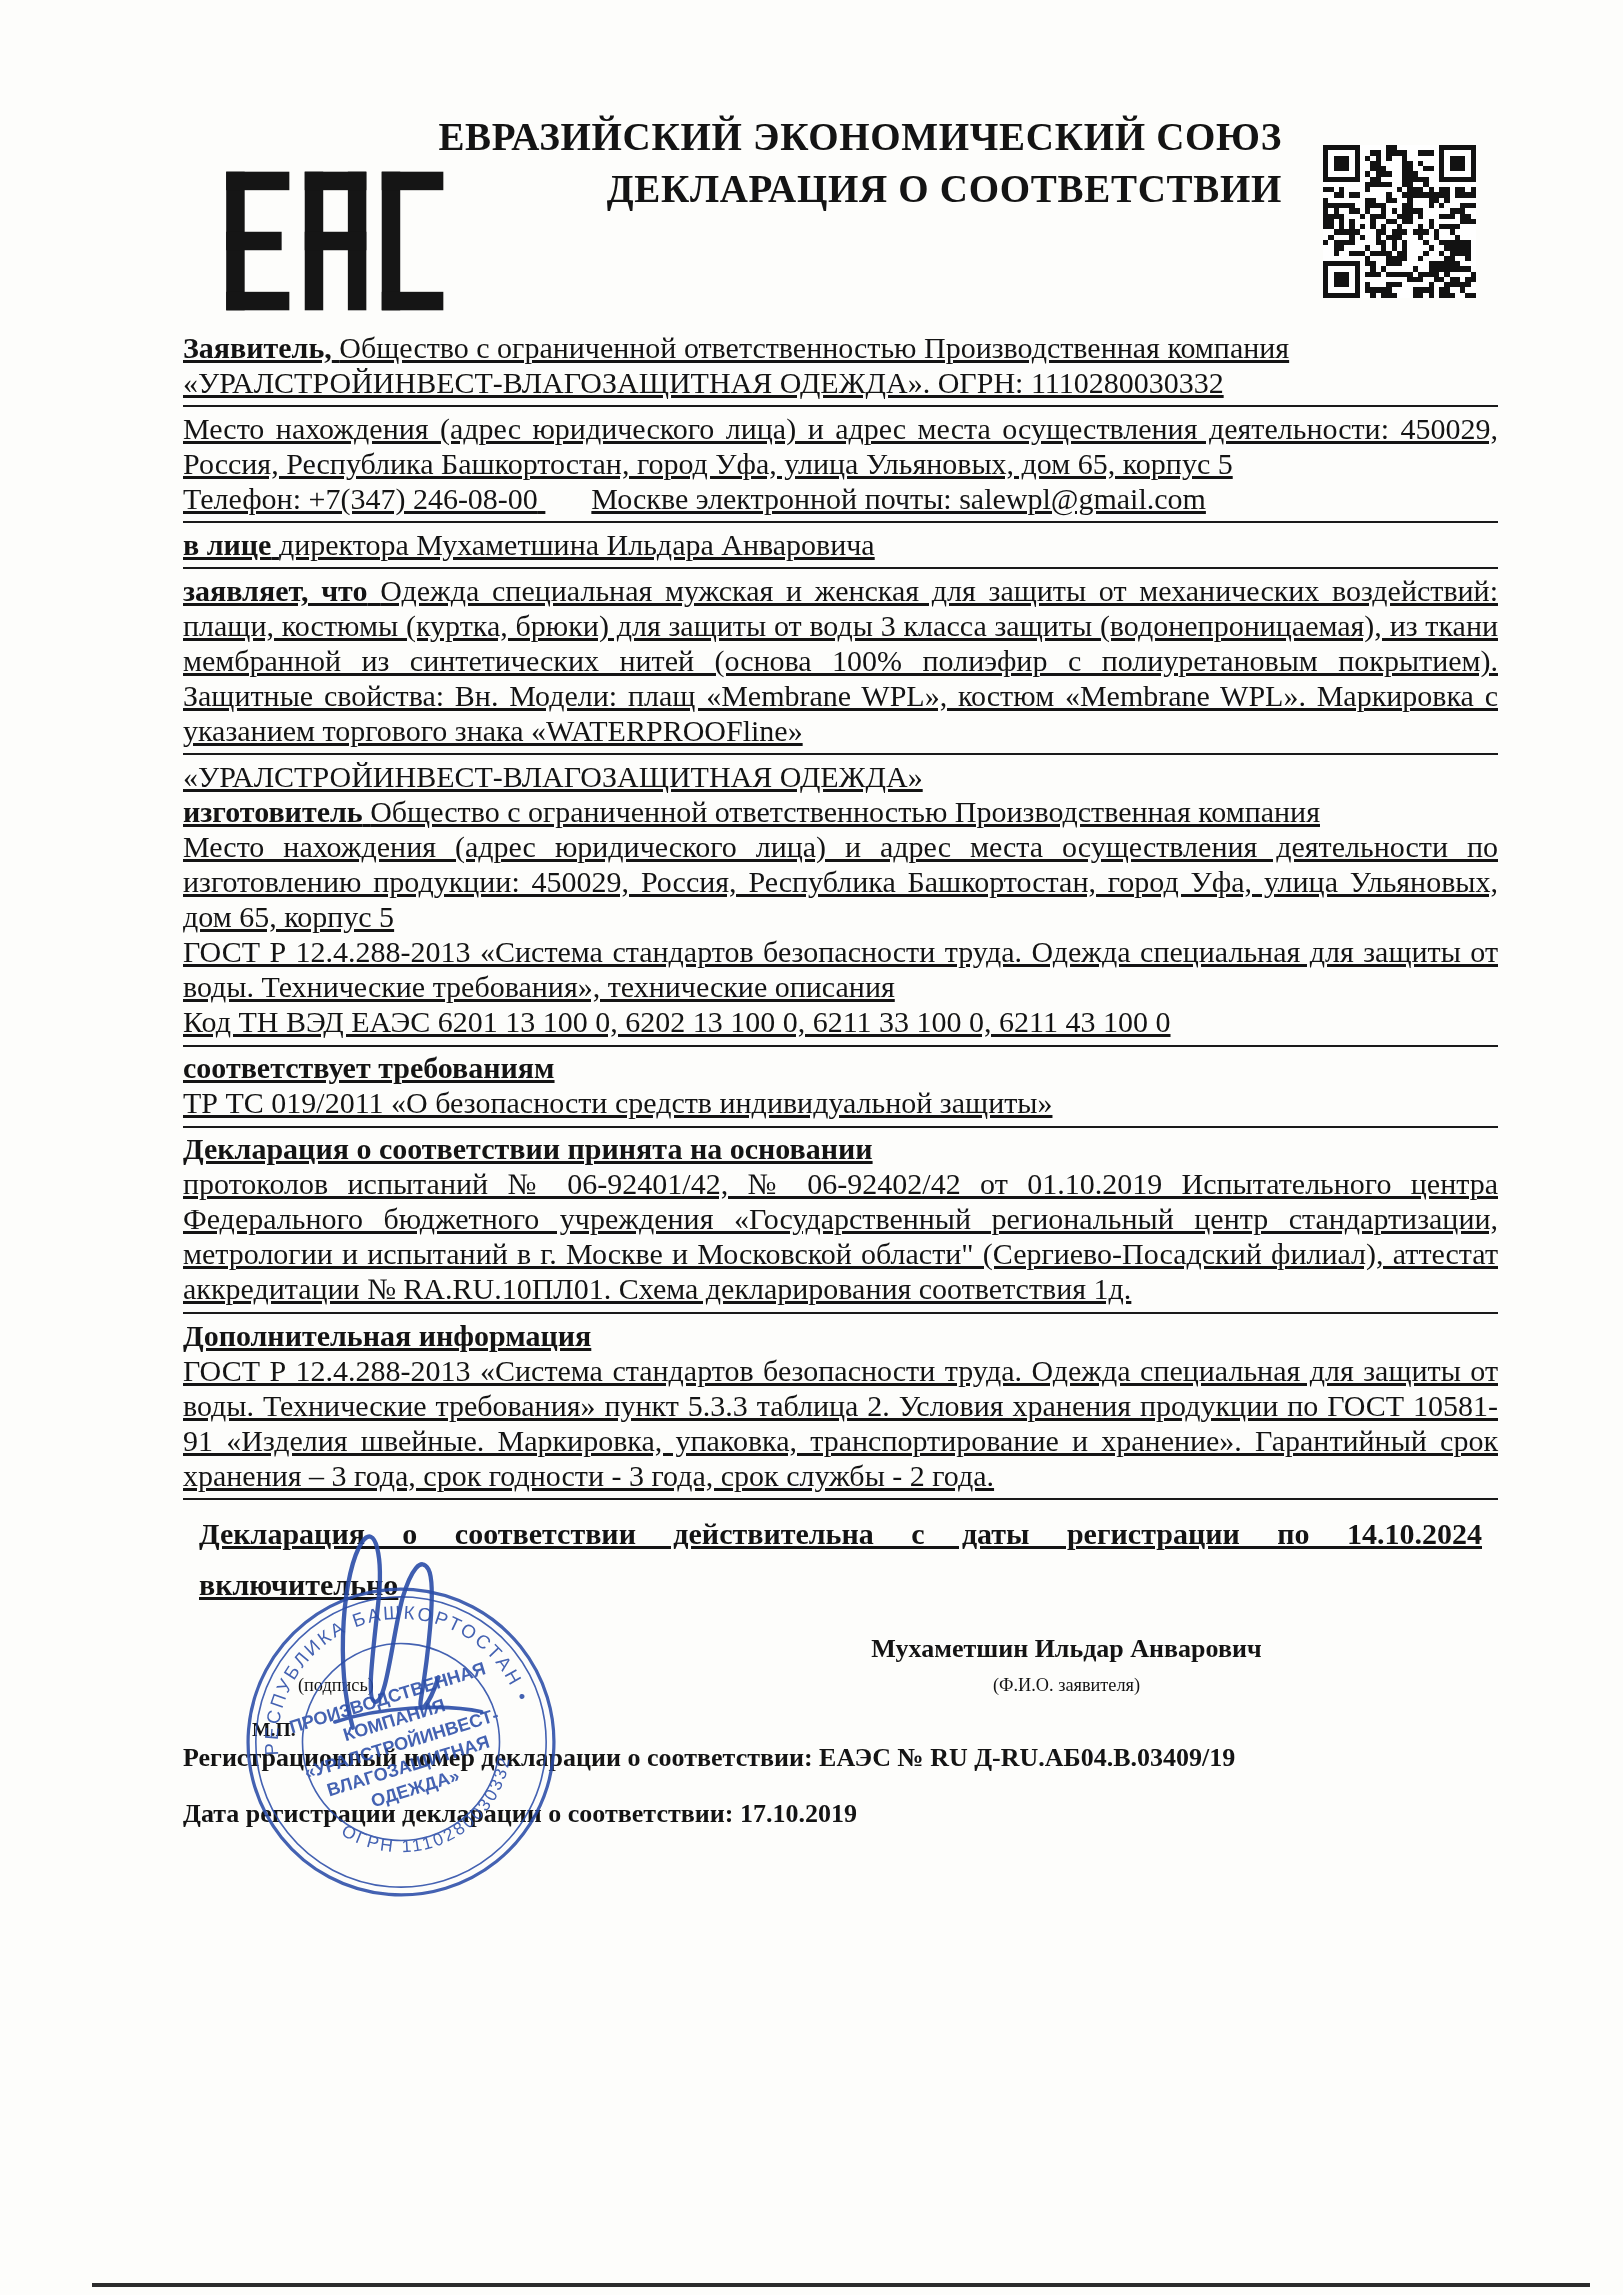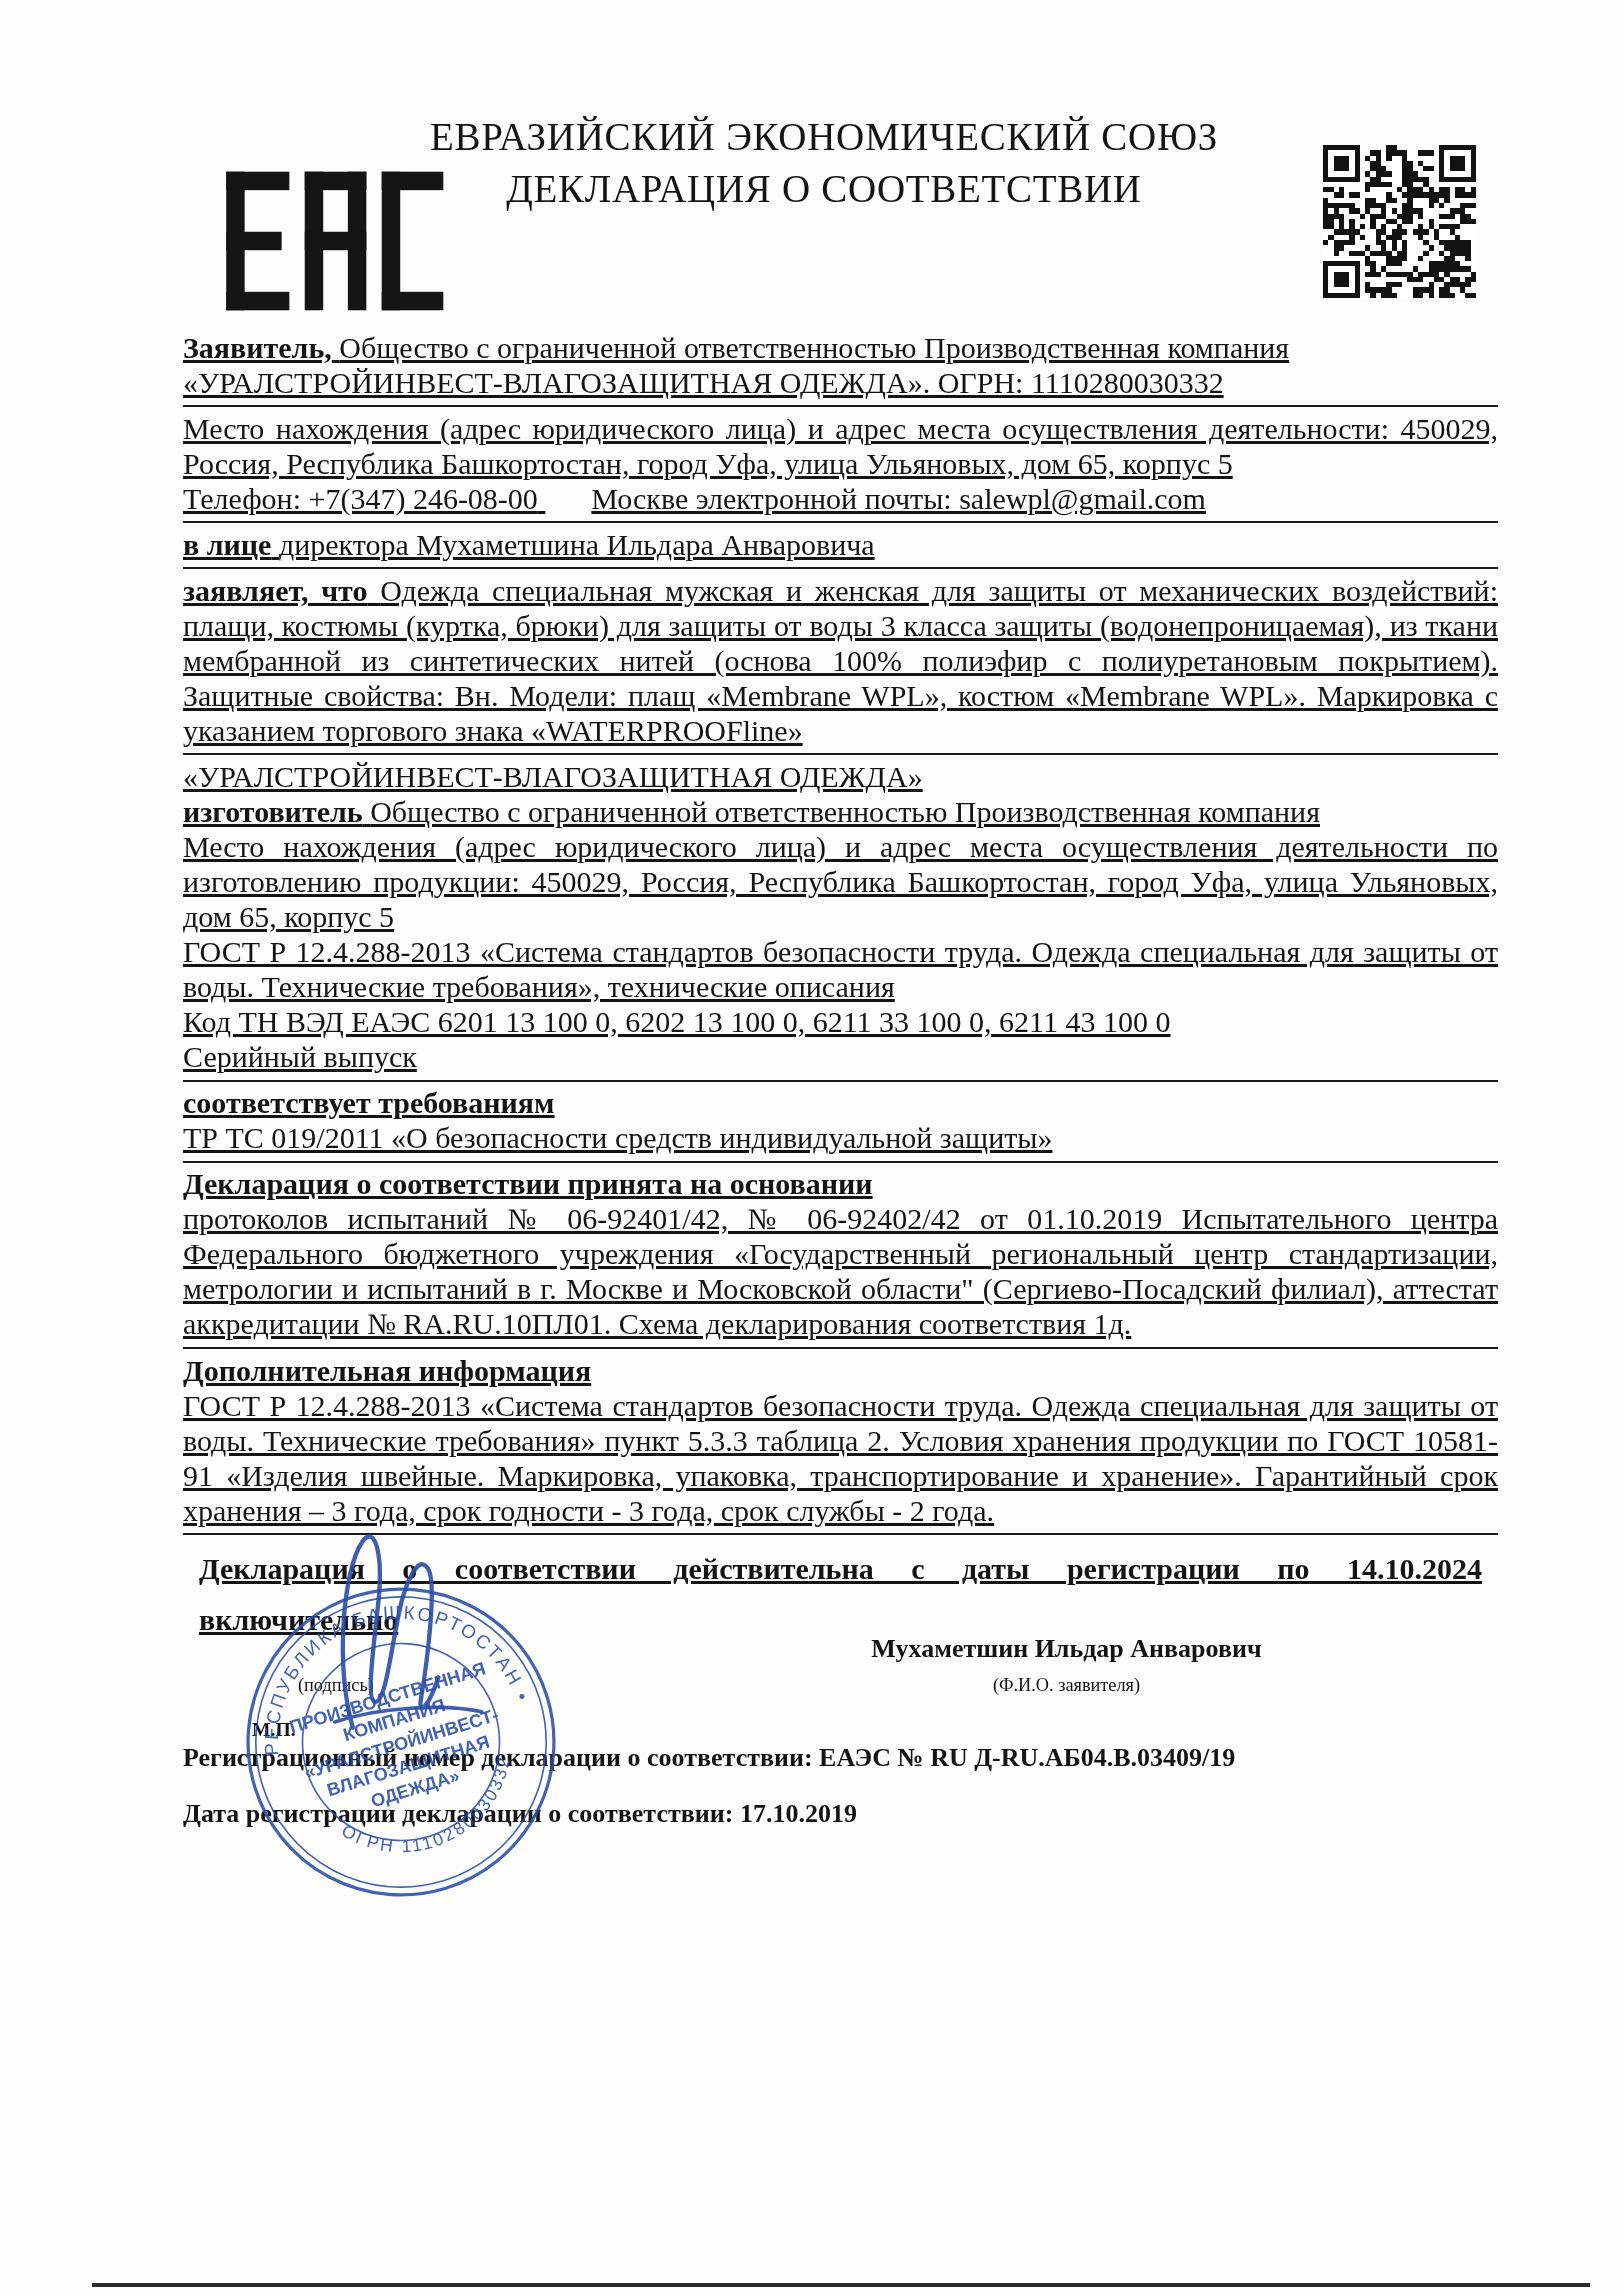--- a/index.html
+++ b/index.html
@@ -9,21 +9,21 @@
     background:#fdfdfb;
     font-family:"Liberation Serif", serif;
     color:#141414;
     overflow:hidden;
   }
   
   .eac-logo{position:absolute;left:200px;top:164px;width:268px;height:154px;}
   .eac-logo svg{width:100%;height:100%;}
   .title-block{
     position:absolute;left:366px;top:111px;width:916px;
-    text-align:center;font-weight:normal;font-size:39px;line-height:52px;
+    text-align:right;font-weight:bold;font-size:39px;line-height:52px;
     letter-spacing:0.7px;
   }
   .qr{position:absolute;left:1323px;top:145px;width:153px;height:153px;}
   
   .content{
     position:absolute;left:183px;top:330px;width:1315px;
     font-size:30px;line-height:35px;text-decoration:underline;
   }
   .para{margin:0;}
   .just{text-align:justify;}
@@ -441,21 +441,20 @@
     <hr class="rule">
 
     <p class="para">«УРАЛСТРОЙИНВЕСТ-ВЛАГОЗАЩИТНАЯ ОДЕЖДА»</p>
     <p class="para">
       <span class="b">изготовитель</span>
       <span>Общество с ограниченной ответственностью Производственная компания</span>
     </p>
     <p class="para just">Место нахождения (адрес юридического лица) и адрес места осуществления деятельности по изготовлению продукции: 450029, Россия, Республика Башкортостан, город Уфа, улица Ульяновых, дом 65, корпус 5</p>
     <p class="para just">ГОСТ Р 12.4.288-2013 «Система стандартов безопасности труда. Одежда специальная для защиты от воды. Технические требования», технические описания</p>
     <p class="para">Код ТН ВЭД ЕАЭС 6201 13 100 0, 6202 13 100 0, 6211 33 100 0, 6211 43 100 0</p>
-    <p class="para">Серийный выпуск</p>
     <hr class="rule">
 
     <p class="para b">соответствует требованиям</p>
     <p class="para">ТР ТС 019/2011 «О безопасности средств индивидуальной защиты»</p>
     <hr class="rule">
 
     <p class="para b">Декларация о соответствии принята на основании</p>
     <p class="para just">протоколов испытаний № 06-92401/42, № 06-92402/42 от 01.10.2019 Испытательного центра Федерального бюджетного учреждения «Государственный региональный центр стандартизации, метрологии и испытаний в г. Москве и Московской области" (Сергиево-Посадский филиал), аттестат аккредитации № RA.RU.10ПЛ01. Схема декларирования соответствия 1д.</p>
     <hr class="rule">
 

